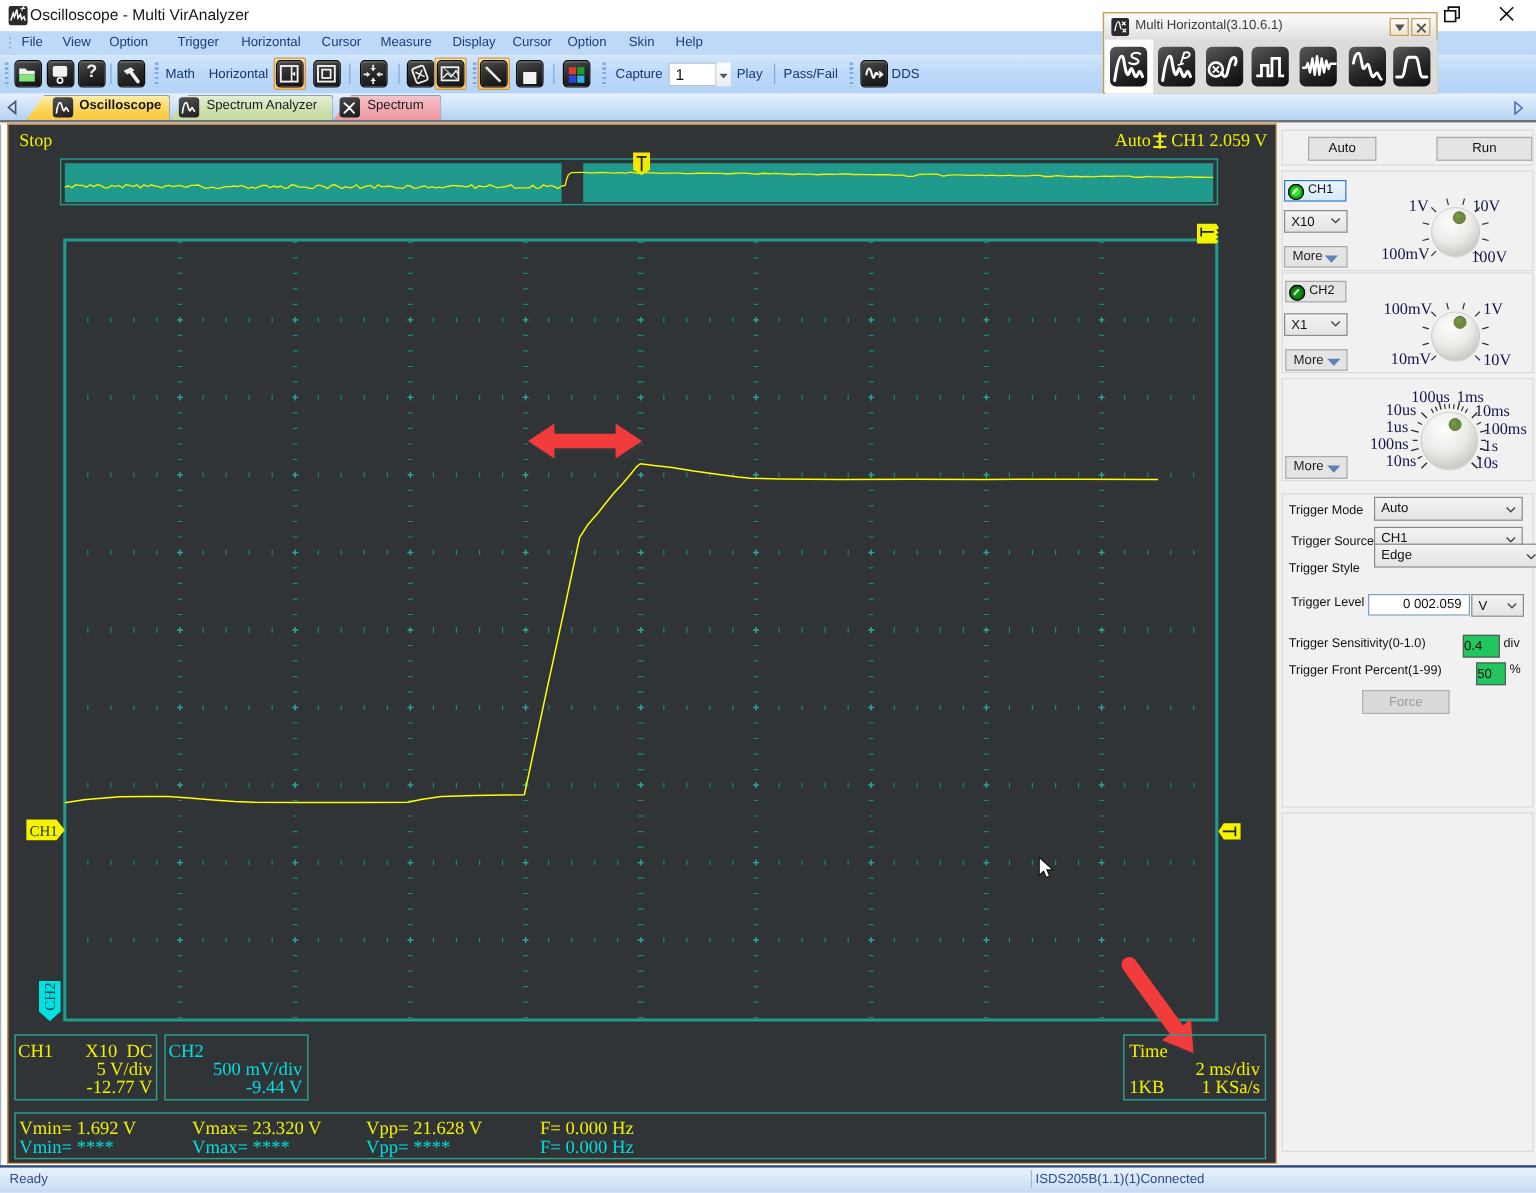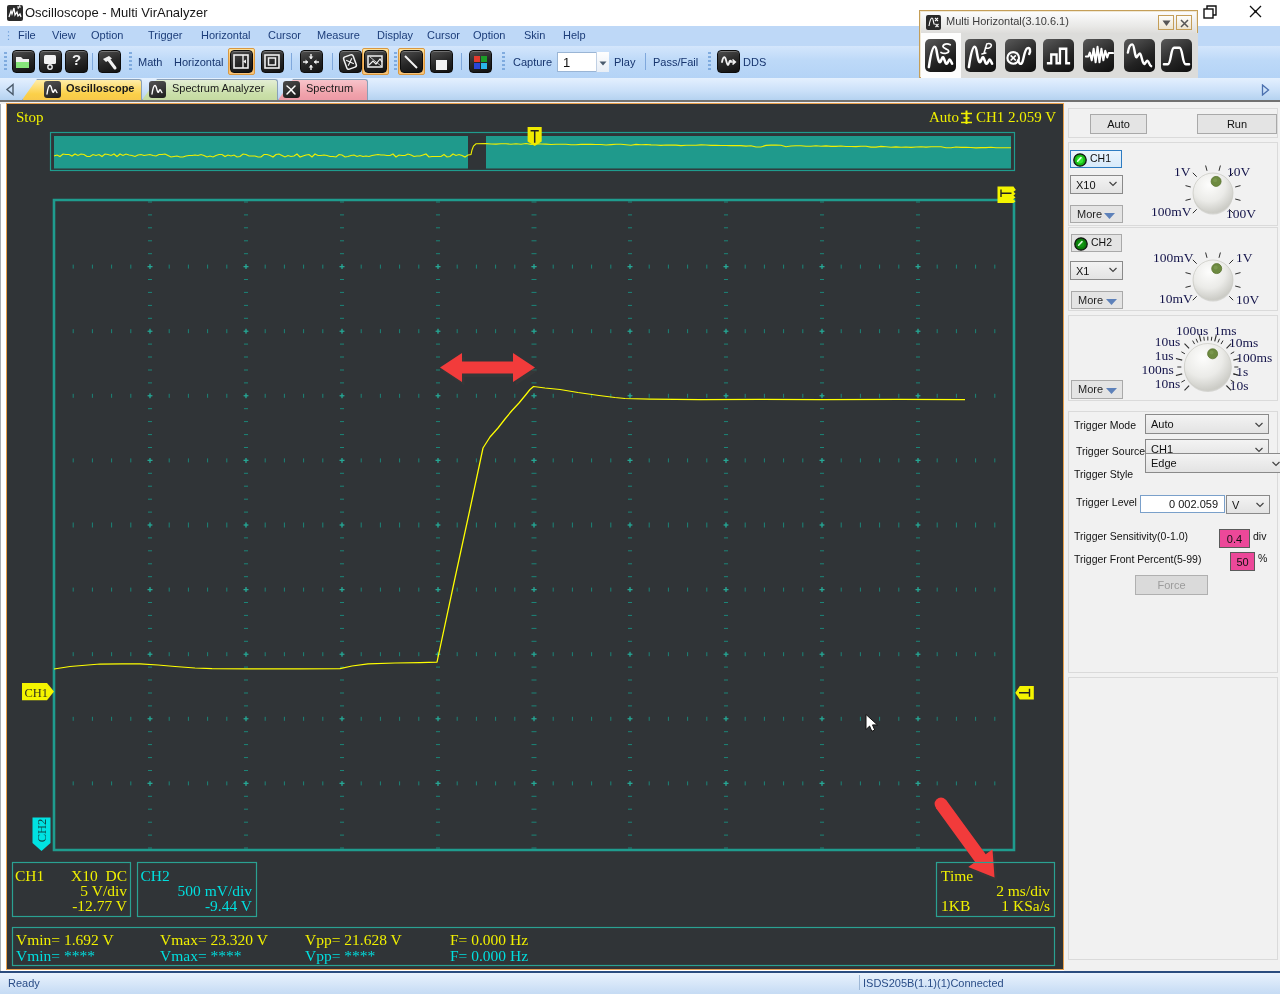--- a/index.html
+++ b/index.html
@@ -26,21 +26,21 @@
 #scope{left:6px;top:103px;width:1058px;height:867px;background:#303437;border:1px solid #e8a04c}
 
 #rpanel{left:1064px;top:100px;width:216px;height:874px;background:#f1f1f1}
 .grp{position:absolute;border:1px solid #dadada}
 .wbtn{position:absolute;background:#e4e4e4;border:1px solid #a9a9a9;font-size:11px;color:#111;text-align:center}
 .combo{position:absolute;background:linear-gradient(#f3f3f3,#e3e3e3);border:1px solid #8a8a8a;font-size:11px;color:#111}
 .combo .cv{position:absolute;left:5px;top:3px}
 .chev{position:absolute;right:5px;top:4px;width:8px;height:8px}
 .rlabel{position:absolute;font-size:10.5px;color:#111;white-space:nowrap}
 .klabel{position:absolute;font-family:"Liberation Serif",serif;font-size:13.5px;color:#14144a;white-space:nowrap}
-.ninput{position:absolute;background:#ec4899;border:1px solid #5a5a5a;font-size:11px;color:#111;text-align:center}
+.ninput{position:absolute;background:#22c55e;border:1px solid #5a5a5a;font-size:11px;color:#111;}
 
 #statusbar{left:0;top:971px;width:1280px;height:32px;background:linear-gradient(#e9f2fd,#cadef5 60%,#b9d3ef);border-top:2px solid #2b4c7e}
 .stxt{position:absolute;top:4px;font-size:11px;color:#2a4d87}
 
 #float{left:919px;top:10px;width:279px;height:68px;background:#e6e6e4;border:1px solid #c49e58;box-shadow:0 0 0 1px #efe7d4 inset}
 #ftitle{position:absolute;left:1px;top:1px;right:1px;height:21px;background:linear-gradient(#fcfcfc,#e8e8e6 70%,#dedddb)}
 .fbtn{position:absolute;top:4px;width:16px;height:15px;background:linear-gradient(#fdfdfb,#ece4d0);border:1px solid #c49e58}
 .ficon{position:absolute;top:25.5px;width:39px;height:40px}
 .fico{position:absolute;left:4px;top:2px;width:31px;height:33px;border-radius:5px;background:linear-gradient(150deg,#5a5a5a,#232323 60%,#0e0e0e)}
 #ledge{left:0;top:26px;width:1px;height:949px;background:#a8aeb5}
@@ -422,21 +422,21 @@
 <div class="abs" style="left:76px;top:395px;width:85px;height:18px;background:#fff;border:1px solid #7aa0ca;font-size:11px;color:#111;text-align:right"><span style="margin-right:6px;line-height:17px">0 002.059</span></div>
 <div class="combo" style="left:162px;top:394.5px;width:44px;height:19px">
       <span class="cv">V</span>
       <svg class="chev" style="top:5.5px" viewBox="0 0 8 8">
         <path d="M0.5,2 L4,5.5 7.5,2" fill="none" stroke="#444" stroke-width="1.2"></path>
       </svg>
     </div>
 <div class="rlabel" style="left:10px;top:430px">Trigger Sensitivity(0-1.0)</div>
 <div class="ninput" style="left:155px;top:428.5px;width:31px;height:19.5px;line-height:18px">0.4</div>
 <div class="rlabel" style="left:189px;top:430px">div</div>
-<div class="rlabel" style="left:10px;top:453px">Trigger Front Percent(5-99)</div>
+<div class="rlabel" style="left:10px;top:453px">Trigger Front Percent(1-99)</div>
 <div class="ninput" style="left:166px;top:451.5px;width:25px;height:19.5px;line-height:18px">50</div>
 <div class="rlabel" style="left:194px;top:452px">%</div>
 <div class="wbtn" style="left:71px;top:474.5px;width:73px;height:20.5px;line-height:19px;background:#dadada;border-color:#b0b0b0;color:#9b9b9b">Force</div>
 </div>
 <div class="abs" style="left:1064px;top:100px;width:216px;height:2px;background:#717171"></div>
 <div class="abs" id="statusbar">
 <div class="stxt" style="left:8px">Ready</div>
 <div class="stxt" style="left:863px">ISDS205B(1.1)(1)Connected</div>
 <div class="abs" style="left:859px;top:2px;width:1px;height:15px;background:#9db7d6"></div>
 </div>

